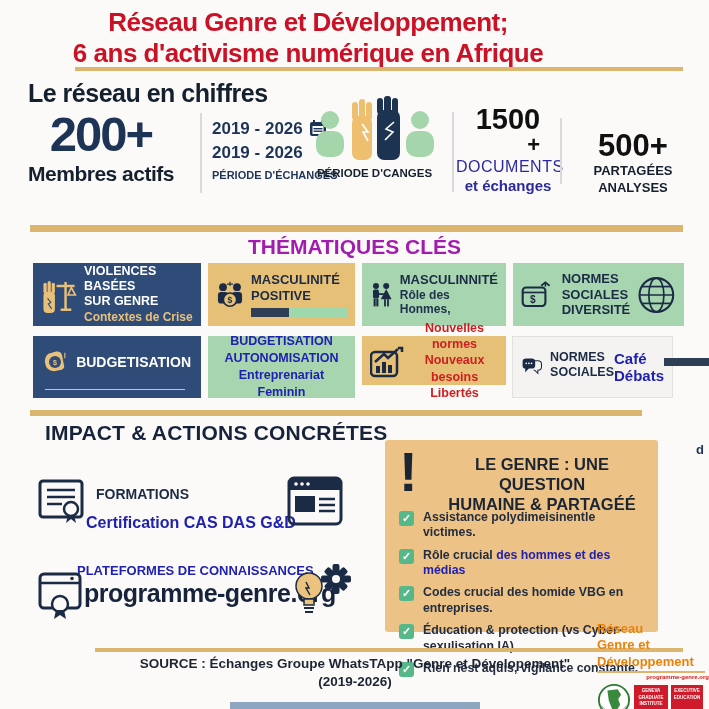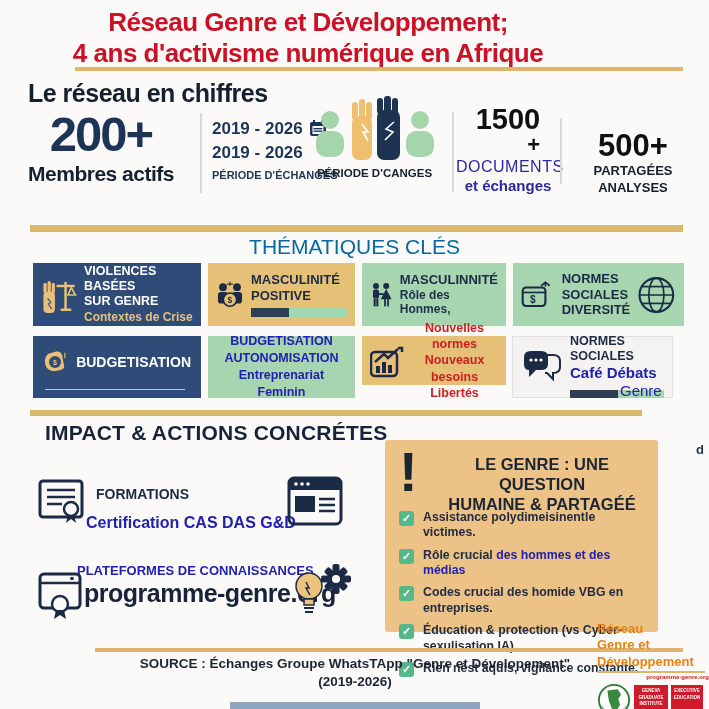--- a/index.html
+++ b/index.html
@@ -33,21 +33,21 @@
   .stat-docs{position:absolute;top:104px;left:456px;width:104px;text-align:center}
   .stat-docs .big{font-size:29px;font-weight:bold;color:#101010;line-height:1.05}
   .stat-docs .plus{font-size:22px;font-weight:bold;color:#101010;text-align:right;padding-right:20px;line-height:1}
   .stat-docs .b1{font-size:16px;color:#2a2a9e;letter-spacing:.5px;margin-top:2px}
   .stat-docs .b2{font-size:15px;color:#2a2a9e;font-weight:bold;margin-top:1px}
   .stat-analyses{position:absolute;top:129px;left:572px;width:122px;text-align:center}
   .stat-analyses .big{font-size:31px;font-weight:bold;color:#101010;line-height:1.1}
   .stat-analyses .lbl{font-size:13px;font-weight:bold;color:#15202e;line-height:1.3}
 
   
-  .themes-title{position:absolute;top:235px;left:0;width:709px;text-align:center;font-size:21px;font-weight:normal;color:#0369a1}
+  .themes-title{position:absolute;top:235px;left:0;width:709px;text-align:center;font-size:21px;font-weight:bold;color:#a21caf}
   .card{position:absolute;display:flex;align-items:center;padding:5px 8px;gap:7px}
   .c-navy{background:#2f4b78}
   .c-tan{background:#e7c078}
   .c-green{background:#a6d5af}
   .c-white{background:#f4f3f1;border:1px solid #e1e1de}
   .card1{top:263px;left:33px;width:168px;height:63px}
   .card2{top:263px;left:208px;width:147px;height:63px}
   .card3{top:263px;left:362px;width:144px;height:63px}
   .card4{top:263px;left:513px;width:171px;height:63px}
   .card5{top:336px;left:33px;width:168px;height:62px;flex-direction:column;align-items:stretch;justify-content:space-between;padding:6px 10px}
@@ -59,21 +59,21 @@
   .gold-sub{color:#e9c07a;font-size:12px;font-weight:bold;line-height:1.2;margin-top:1px}
   .nt{color:#1c2b45;font-size:13px;font-weight:bold;line-height:1.2}
   .nt-sub{color:#22324e;font-size:12px;font-weight:bold;line-height:1.2}
   .pbar{display:flex;height:9px;width:96px;margin-top:5px}
   .pbar .seg1{width:40%;background:#2e3e55}
   .pbar .seg2{width:60%;background:#9fd8ac}
   .row-flex{display:flex;align-items:center;gap:8px}
   .tanbar{height:7px;width:140px;background:#e9c07a;margin:0 2px 2px 2px}
   .blue-lines{color:#2121b0;font-size:12.5px;font-weight:bold;text-align:center;line-height:1.35;width:100%}
   .red-lines{color:#cc2020;font-size:12.5px;font-weight:bold;text-align:center;line-height:1.3;flex:1}
-  .c8col{display:flex;flex-direction:column;flex:1}
+  .c8col{display:flex;flex-direction:row;flex:1}
   .cafe{color:#2121b0;font-size:15px;font-weight:bold;line-height:1.15}
   .genre-row{position:relative;height:17px;margin-top:1px}
   .genre-row .greenstrip{position:absolute;top:7px;left:0;right:0;height:8px;background:#a6d5af}
   .genre-row .navystrip{position:absolute;top:7px;left:0;width:48px;height:8px;background:#2e3e55}
   .genre-row .gtxt{position:absolute;top:-1px;left:50px;color:#2121b0;font-size:15px;font-weight:normal}
 
   
   .impact-title{position:absolute;top:421px;left:45px;font-size:21px;font-weight:bold;color:#16233b;letter-spacing:.2px}
   .icon-cert{position:absolute;top:476px;left:38px}
   .formations-lbl{position:absolute;top:486px;left:96px;font-size:14px;font-weight:bold;color:#1c2b45}
@@ -107,21 +107,21 @@
   .rb1{width:34px;height:30px}
   .rb2{width:32px;height:30px}
 </style>
 </head>
 <body>
 
 <div class="page">
 
   <div class="page-title">
     <div>Réseau Genre et Développement;</div>
-    <div>4 ans d'activisme numérique en Afrique</div>
+    <div>6 ans d'activisme numérique en Afrique</div>
   </div>
   <div class="rule rule-a"></div>
 
   <div class="chiffres-title">Le réseau en chiffres</div>
 
   <div class="stat-members">
     <div class="big">200+</div>
     <div class="lbl">Membres actifs</div>
   </div>
   <div class="vd vd1"></div>

